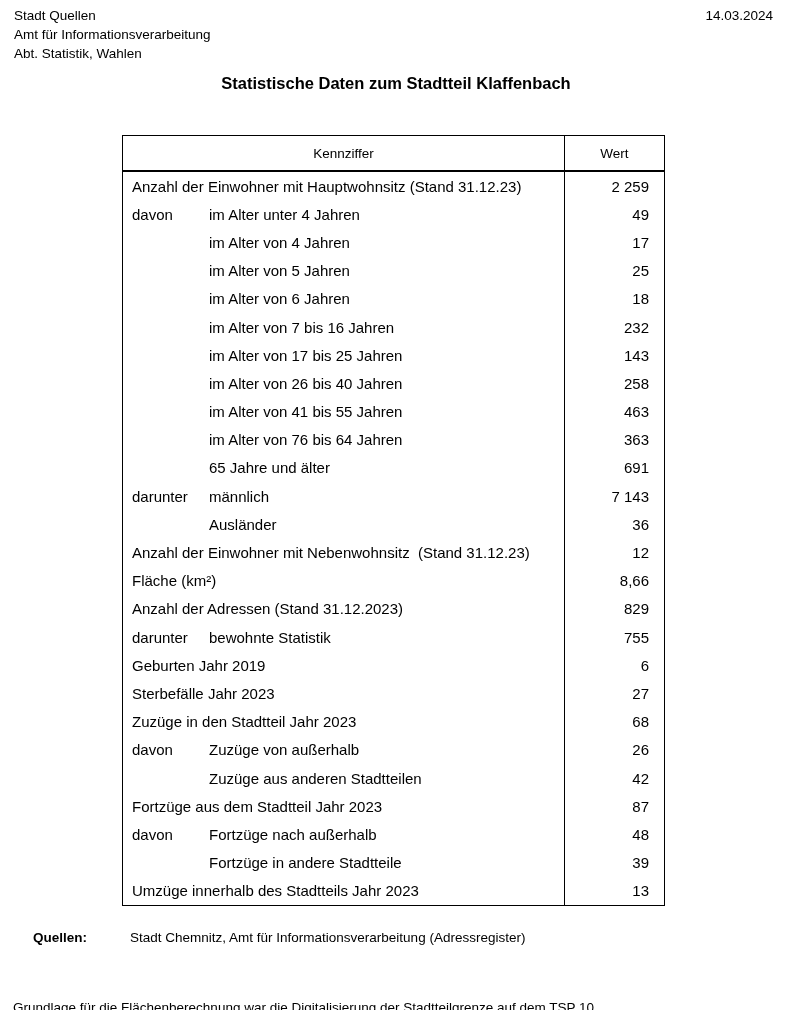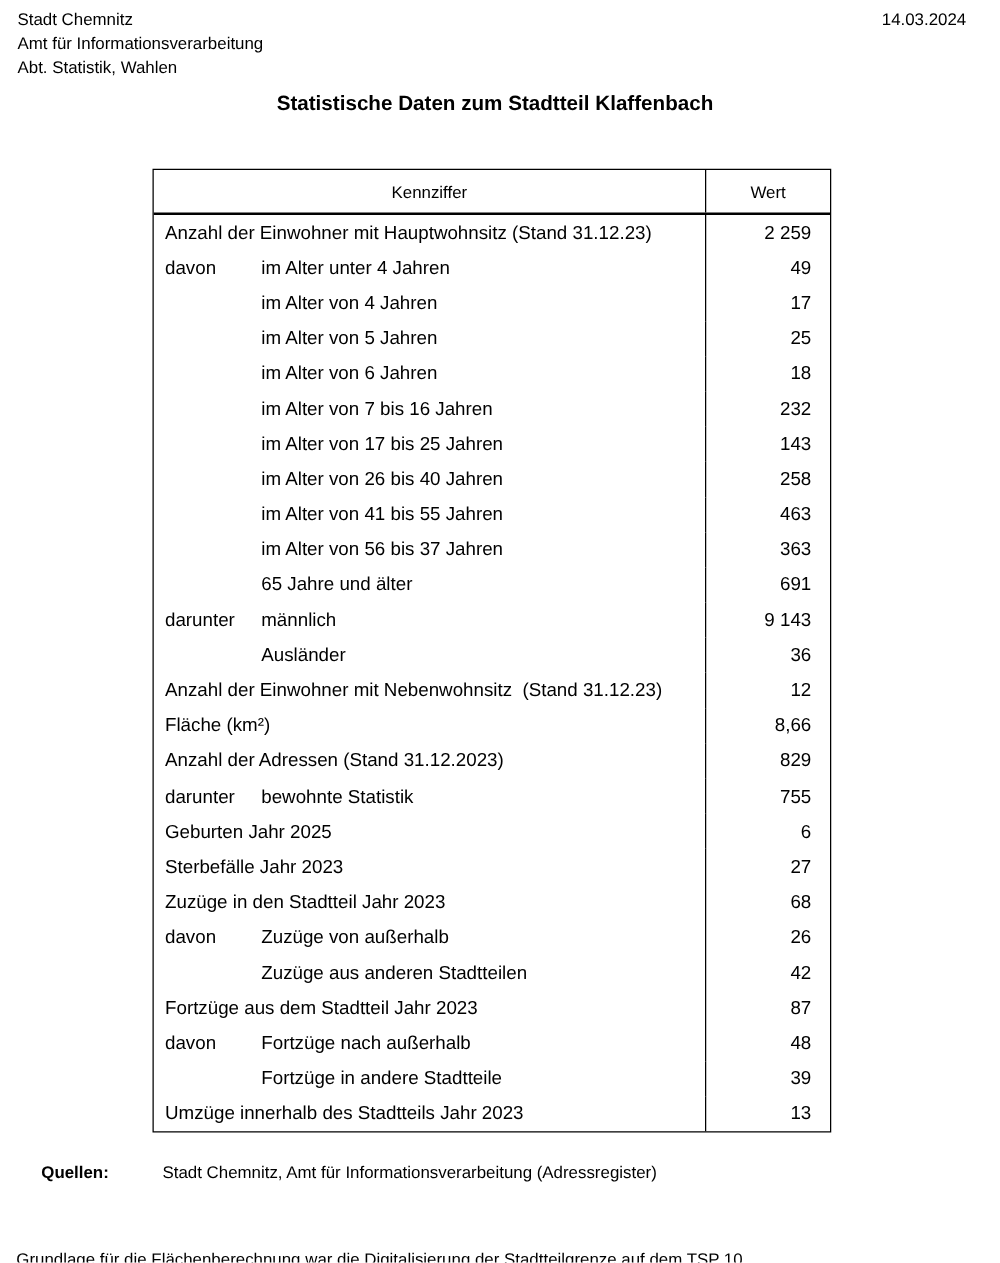--- a/index.html
+++ b/index.html
@@ -77,21 +77,21 @@
   .footnote {
     position: absolute; top: 984px; left: 13px;
     font-size: 13.5px;
     margin-top: 16px;
   }
 </style>
 </head>
 <body>
 
 <div class="letterhead">
-  <div>Stadt Chemnitz</div>
+  <div>Stadt Quellen</div>
   <div>Amt für Informationsverarbeitung</div>
   <div>Abt. Statistik, Wahlen</div>
 </div>
 
 <div class="doc-date">14.03.2024</div>
 
 <div class="page-title">Statistische Daten zum Stadtteil Klaffenbach</div>
 
 <div class="stat-table">
   <div class="thead">
@@ -167,39 +167,39 @@
     <div class="cell-label">
       <span class="prefix"></span>
       <span class="label">im Alter von 41 bis 55 Jahren</span>
     </div>
     <div class="cell-value">463</div>
   </div>
 
   <div class="trow">
     <div class="cell-label">
       <span class="prefix"></span>
-      <span class="label">im Alter von 56 bis 37 Jahren</span>
+      <span class="label">im Alter von 76 bis 64 Jahren</span>
     </div>
     <div class="cell-value">363</div>
   </div>
 
   <div class="trow">
     <div class="cell-label">
       <span class="prefix"></span>
       <span class="label">65 Jahre und älter</span>
     </div>
     <div class="cell-value">691</div>
   </div>
 
   <div class="trow">
     <div class="cell-label">
       <span class="prefix">darunter</span>
       <span class="label">männlich</span>
     </div>
-    <div class="cell-value">9 143</div>
+    <div class="cell-value">7 143</div>
   </div>
 
   <div class="trow">
     <div class="cell-label">
       <span class="prefix"></span>
       <span class="label">Ausländer</span>
     </div>
     <div class="cell-value">36</div>
   </div>
 
@@ -231,21 +231,21 @@
     <div class="cell-label">
       <span class="prefix">darunter</span>
       <span class="label">bewohnte Statistik</span>
     </div>
     <div class="cell-value">755</div>
   </div>
 
   <div class="trow">
     <div class="cell-label">
 
-      <span class="label">Geburten Jahr 2025</span>
+      <span class="label">Geburten Jahr 2019</span>
     </div>
     <div class="cell-value">6</div>
   </div>
 
   <div class="trow">
     <div class="cell-label">
 
       <span class="label">Sterbefälle Jahr 2023</span>
     </div>
     <div class="cell-value">27</div>

